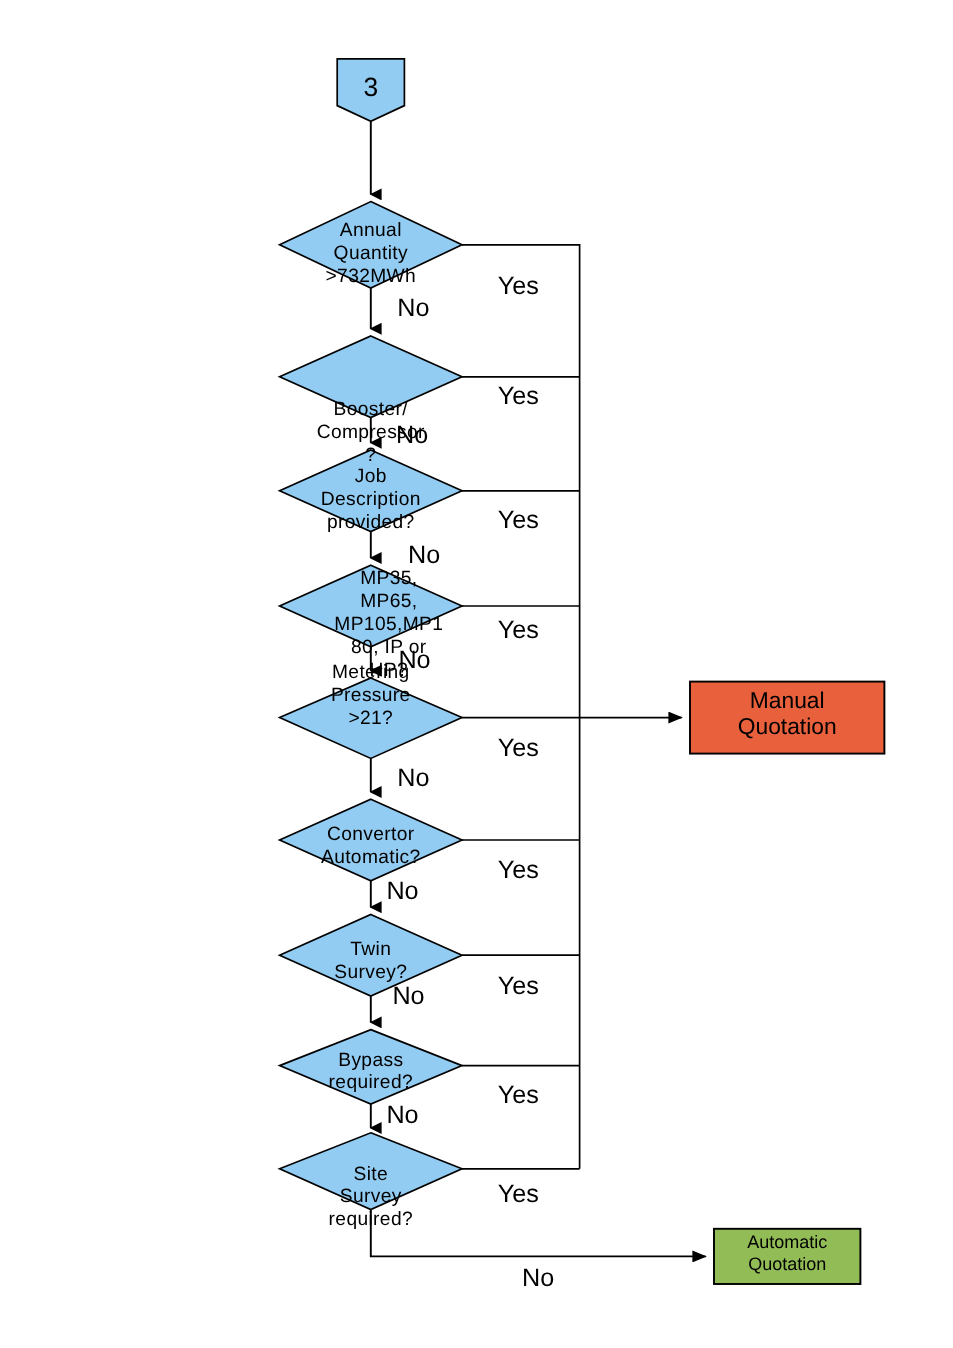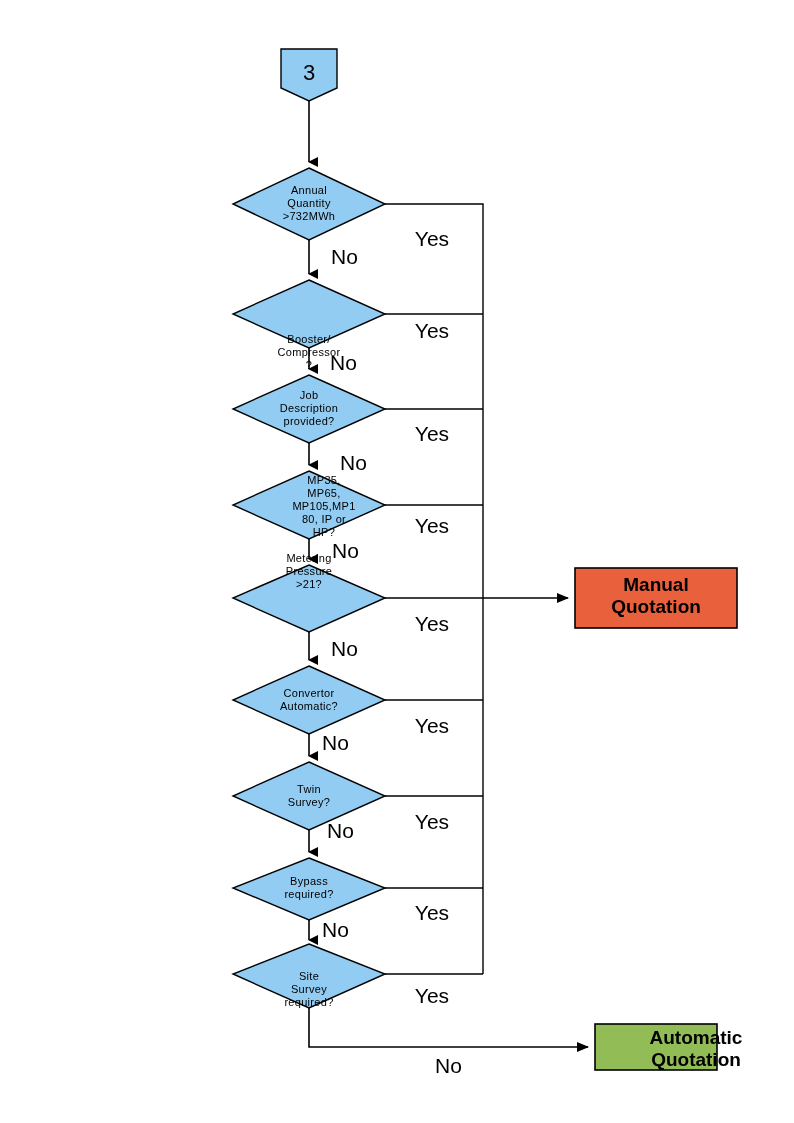--- a/index.html
+++ b/index.html
@@ -22,36 +22,35 @@
   }
   .node-text {
     position: absolute;
     text-align: center;
     color: #000000;
     line-height: 1.18;
     pointer-events: none;
     white-space: pre-line;
   }
   .diamond-text {
-    font-size: 11px;
+    font-size: 16px;
     letter-spacing: 0.3px;
     text-align: center;
   }
   .connector-label {
     position: absolute;
     font-size: 21px;
     color: #000000;
     line-height: 1;
   }
   .yes-label { text-align: center; }
   .no-label  { text-align: center; }
   .term-text {
     font-size: 19px;
     line-height: 1.18;
-    font-weight: bold;
   }
   .start-text {
     font-size: 22px;
   }
 </style>
 </head>
 <body>
 
 <svg id="canvas" viewBox="0 0 794 1123" xmlns="http://www.w3.org/2000/svg">
   <defs>
@@ -149,14 +148,14 @@
 <div class="connector-label yes-label" style="left:383px; top:423px; width:98px;">Yes</div>
 <div class="connector-label yes-label" style="left:383px; top:515px; width:98px;">Yes</div>
 <div class="connector-label yes-label" style="left:383px; top:613px; width:98px;">Yes</div>
 <div class="connector-label yes-label" style="left:383px; top:715px; width:98px;">Yes</div>
 <div class="connector-label yes-label" style="left:383px; top:811px; width:98px;">Yes</div>
 <div class="connector-label yes-label" style="left:383px; top:902px; width:98px;">Yes</div>
 <div class="connector-label yes-label" style="left:383px; top:985px; width:98px;">Yes</div>
 
 <div class="node-text term-text" style="left:575px; top:574px; width:162px;">Manual
 Quotation</div>
-<div class="node-text term-text" style="left:595px; top:1027px; width:122px; font-size:19px;padding-left:40px;">Automatic
+<div class="node-text term-text" style="left:595px; top:1027px; width:122px; font-size:15px;">Automatic
 Quotation</div>
 
 </body></html>

